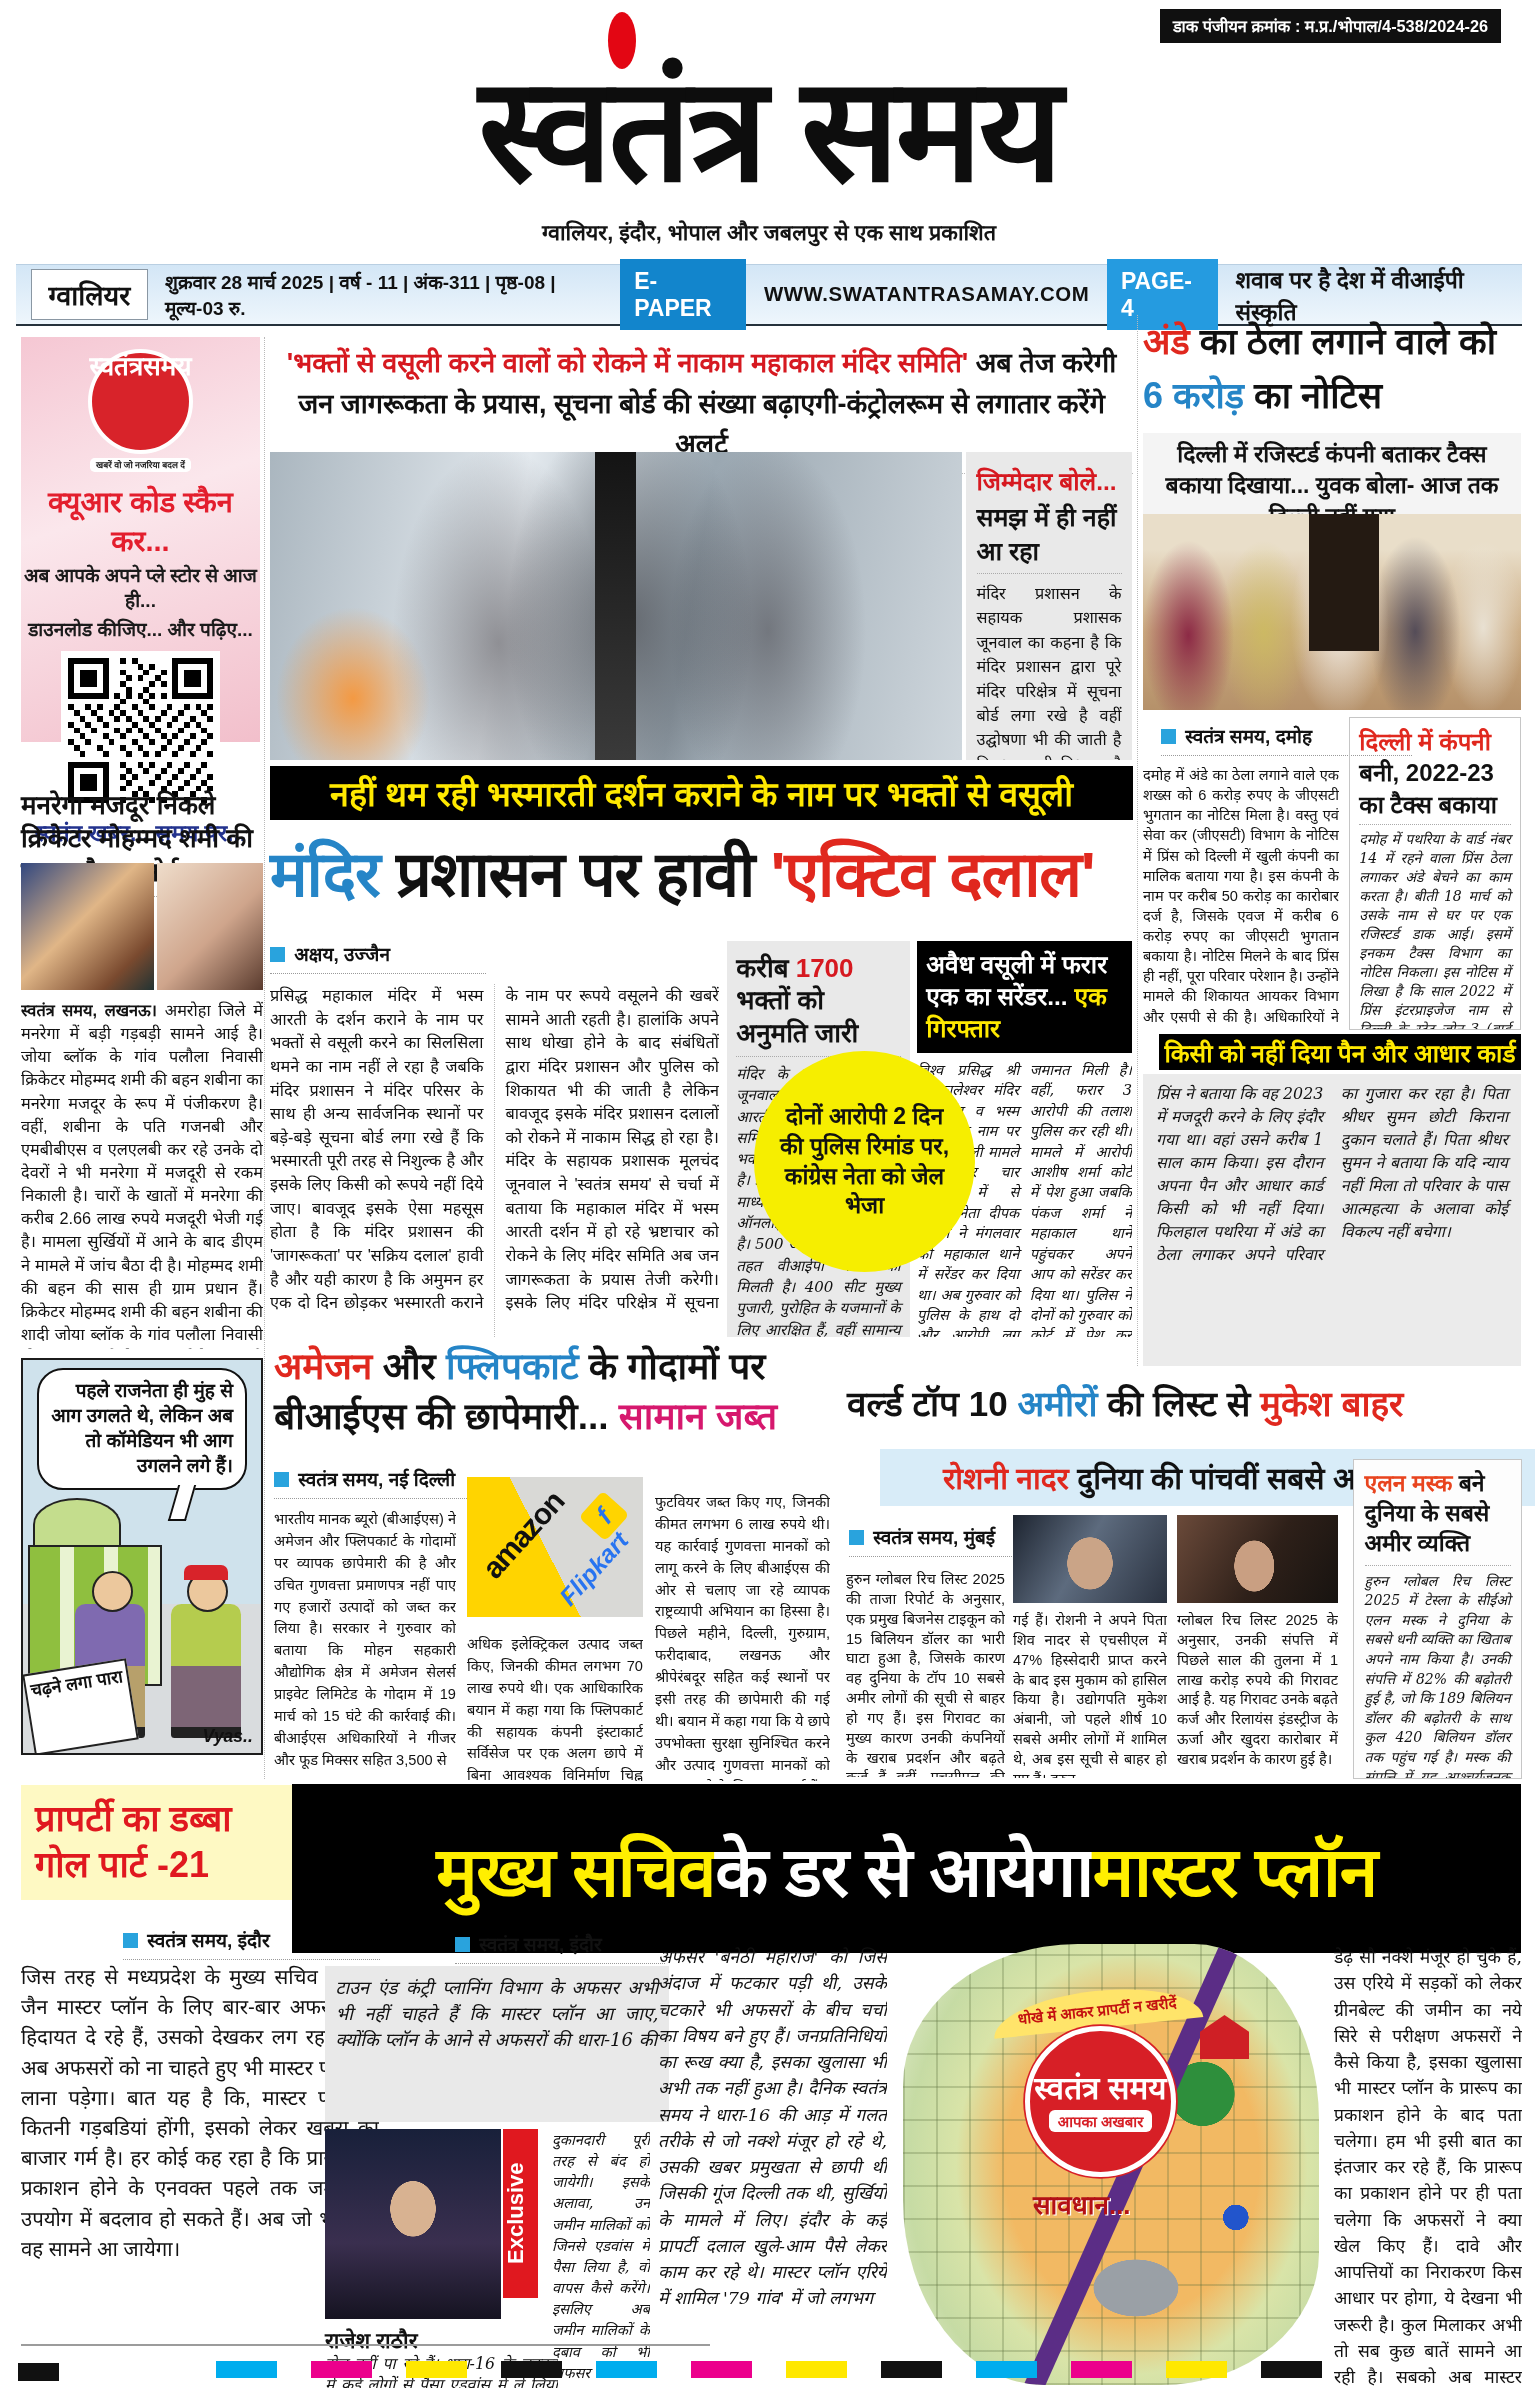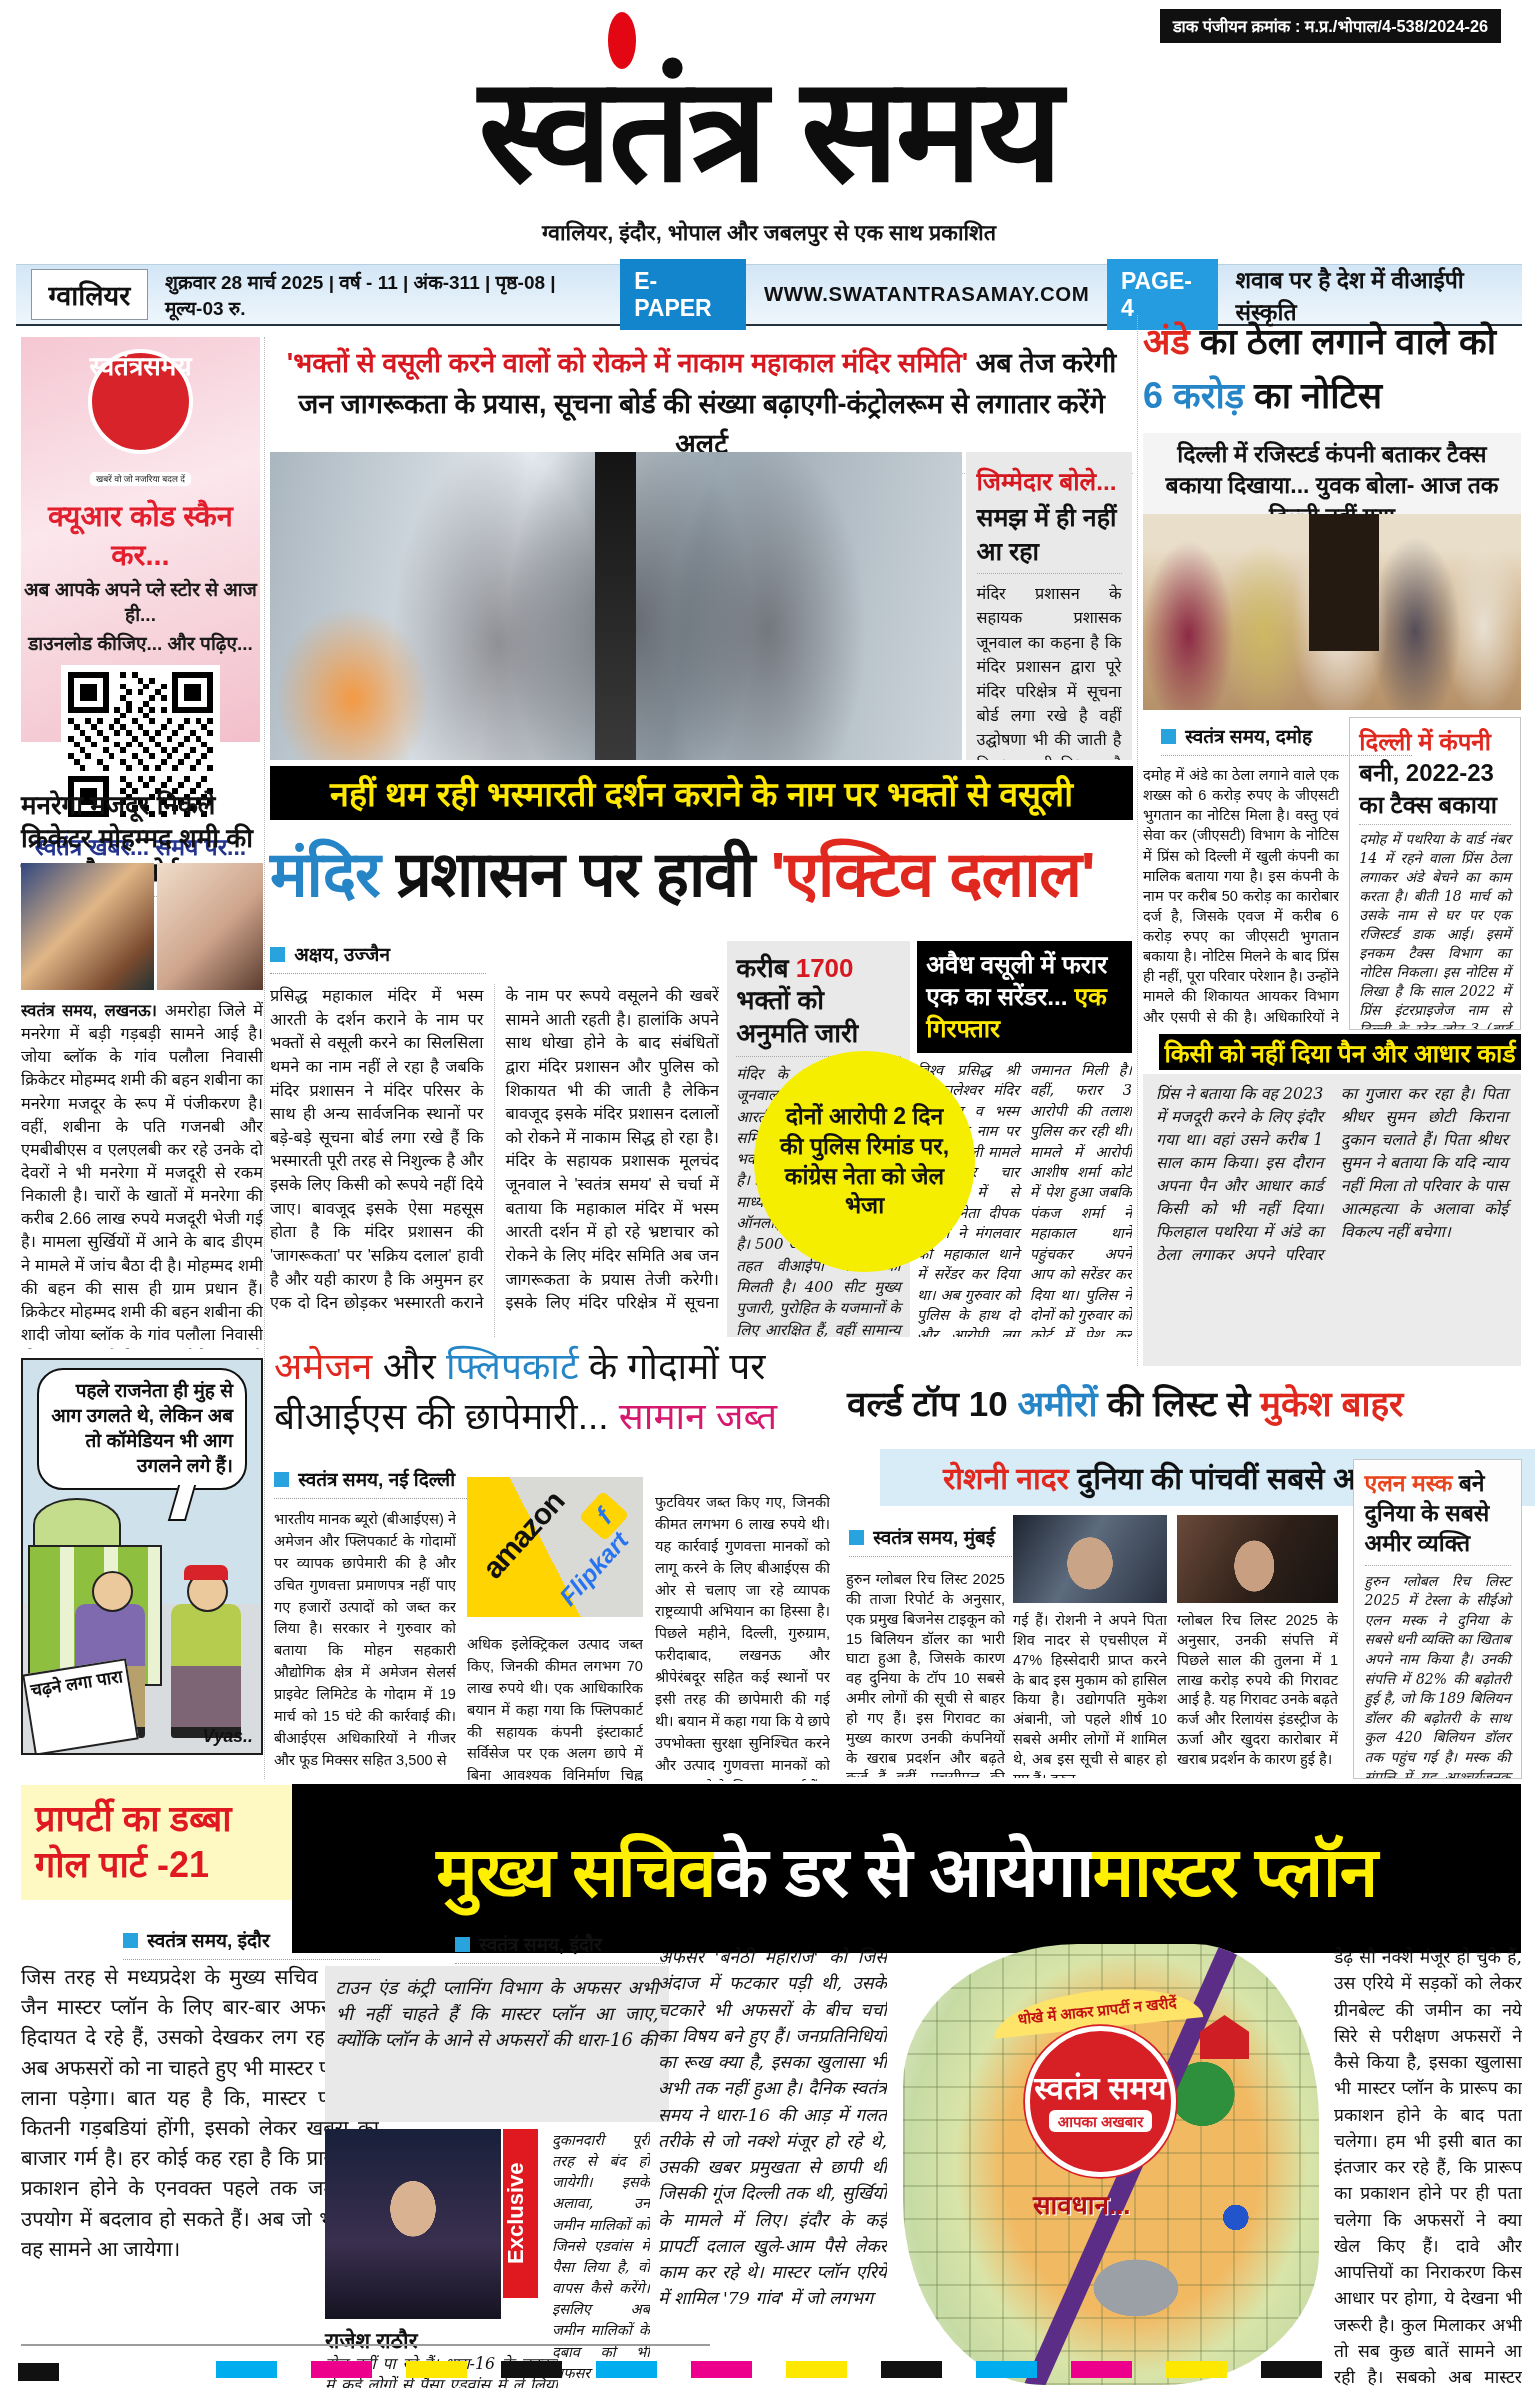--- a/index.html
+++ b/index.html
@@ -25,21 +25,21 @@
 .tagline{font-size:23px;font-weight:bold;margin-left:auto}
 
 
 .vsep{width:0;border-left:1.8px dotted #b9b9b9}
 .regbar{left:0;top:2359px;width:1538px;height:21px;display:flex;align-items:center;justify-content:center;gap:34px}
 .regbar div{width:61px;height:16.3px}
 
 
 .qr-ad{left:21px;top:337px;width:239px;height:405px;background:linear-gradient(160deg,#f5c7d3,#fbe7ec 42%,#f2bfcb);text-align:center;padding-top:11.7px}
 .ad-logo{width:105px;height:105px;margin:0 auto;background:#d8232a;border:4.7px solid #fff;border-radius:50%;display:flex;flex-direction:row;justify-content:center;color:#fff;font-weight:bold;font-size:26px;line-height:1.05}
-.ad-logotag{font-size:8.8px;font-weight:normal;color:#222;background:#fff;display:inline-block;padding:1.2px 5.8px;margin-top:18px;border-radius:4.7px}
+.ad-logotag{font-size:8.8px;font-weight:bold;color:#222;background:#fff;display:inline-block;padding:1.2px 5.8px;margin-top:4px;border-radius:4.7px}
 .ad-head{margin-top:9.3px;font-size:29px;font-weight:bold;color:#e31e2d}
 .ad-sub{margin-top:4.7px;font-size:19px;font-weight:bold;color:#1b1b1b;line-height:1.3}
 .ad-qr{width:159px;height:159px;background:#fff;margin:8.2px auto 0;padding:7px}
 .ad-foot{margin-top:5.8px;font-size:23px;font-weight:bold;color:#23338e}
 .shami-h{left:21px;top:789px;width:242px;font-size:26px;font-weight:bold;line-height:1.28;border-bottom:1.8px dotted #aaa;padding-bottom:7px}
 .shami-ph{left:21px;top:863px;width:242px;height:127px;display:flex;gap:3.5px}
 .shami-ph .p1{flex:1.25;background:linear-gradient(135deg,#31477f,#e0b687 45%,#7a4a2f 80%,#233)}
 .shami-ph .p2{flex:1;background:linear-gradient(135deg,#efddcb,#cfa58c 55%,#5a3b2e)}
 .shami-body{left:21px;top:999px;width:242px;height:350px;font-size:16.3px;line-height:1.42}
 .lead{font-weight:bold}
@@ -96,21 +96,21 @@
 .egg-byline{left:1161px;top:723px;width:251px}
 .egg-body{left:1143px;top:765px;width:196px;height:264px;font-size:14.6px;line-height:1.38}
 .egg-box{left:1349px;top:717px;width:172px;height:313px;border:1.8px solid #c6c6c6;padding:8.2px 9.3px;overflow:hidden}
 .egg-box .t{font-size:24px;font-weight:bold;line-height:1.3;border-bottom:1.8px dotted #aaa;padding-bottom:4.7px}
 .egg-box .t .r{color:#e0281e}
 .egg-box .bd{margin-top:4.7px;font-size:14px;line-height:1.36}
 .egg-strip{left:1159px;top:1034px;width:362px;height:36px;background:#000;color:#ffe900;font-size:24.5px;font-weight:bold;display:flex;align-items:center;justify-content:center}
 .egg-pan{left:1143px;top:1074px;width:378px;height:292px;background:#ebebeb;padding:9.3px 13px;column-count:2;column-gap:17.5px;font-size:15.8px;line-height:1.45;overflow:hidden}
 
 
-.bis-h{left:274px;top:1342px;width:619px;font-size:37px;font-weight:normal;line-height:1.35}
+.bis-h{left:274px;top:1342px;width:619px;font-size:37px;font-weight:bold;line-height:1.35}
 .bis-h .r{color:#e0281e}.bis-h .b{color:#2585c7}.bis-h .p{color:#d6186e}
 .bis-byline{left:274px;top:1466px;width:251px}
 .bis-col1{left:274px;top:1509px;width:182px;height:272px;font-size:14.6px;line-height:1.5}
 .bis-img{left:467px;top:1477px;width:176px;height:140px;background:linear-gradient(63deg,#ffd400 0 46%,#d9d9d6 46% 100%);position:absolute;overflow:hidden}
 .bis-amz{position:absolute;left:3.5px;top:41px;transform:rotate(-48deg);font-size:30px;font-weight:bold;color:#111;letter-spacing:-1.2px}
 .bis-flp{position:absolute;right:4.7px;bottom:34px;transform:rotate(-48deg);font-size:24.5px;font-weight:bold;font-style:italic;color:#2874f0}
 .bis-fbadge{position:absolute;right:21px;top:21px;width:36px;height:36px;background:#ffd400;border-radius:5.8px;transform:rotate(-48deg);color:#2874f0;font-size:26px;font-weight:bold;text-align:center;line-height:36px;font-style:italic}
 .bis-col2{left:467px;top:1634px;width:176px;height:147px;font-size:14.6px;line-height:1.5}
 .bis-col3{left:655px;top:1492px;width:175px;height:289px;font-size:14.6px;line-height:1.5}
 

